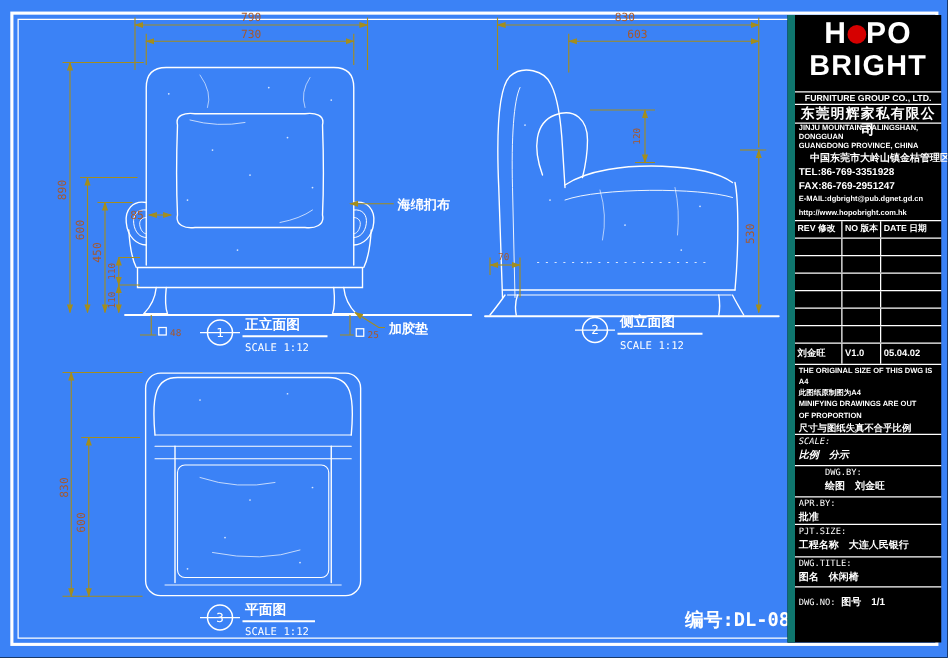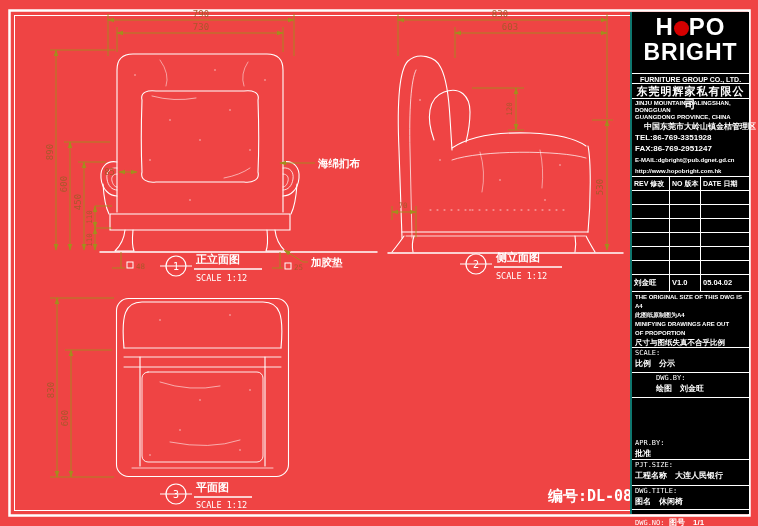--- a/index.html
+++ b/index.html
@@ -1,27 +1,27 @@
 <!DOCTYPE html>
 <html><head>
 <meta charset="utf-8">
 <style>
   html,body{margin:0;padding:0;background:#000;}
-  #sheet{position:relative;width:758px;height:526px;background:#ef4444;overflow:hidden;
+  #sheet{position:relative;width:758px;height:526px;background:#3b82f6;overflow:hidden;
          font-family:"Liberation Sans",sans-serif;color:#fff;}
   #cad{position:absolute;left:0;top:0;}
   .dimtxt{font-family:"DejaVu Sans Mono",monospace;font-size:9px;fill:#a8582a;}
   .dimtxt-s{font-family:"DejaVu Sans Mono",monospace;font-size:7.5px;fill:#a8582a;}
   .whitetxt{fill:#fff;font-family:"DejaVu Sans",sans-serif;}
   .vlabel{fill:#fff;font-family:"DejaVu Sans",sans-serif;font-size:11px;font-weight:bold;}
   .vscale{fill:#fff;font-family:"DejaVu Sans Mono",monospace;font-size:8.5px;}
   .vnum{fill:#fff;font-family:"DejaVu Sans Mono",monospace;font-size:10px;}
   
   #panel{position:absolute;left:630px;top:12px;width:117px;height:502px;
-         border-left:2px solid #0f766e;background:#000;display:flex;flex-direction:column;}
+         border-left:6px solid #0f766e;background:#000;display:flex;flex-direction:column;}
   .sec{border-bottom:1px solid #fff;box-sizing:border-box;padding:1px 3px;flex:none;}
   #logo{height:62px;text-align:center;padding-top:2px;}
   .logo-line1{font-size:24px;font-weight:bold;letter-spacing:1px;line-height:26px;}
   .logo-dot{display:inline-block;width:15px;height:15px;border-radius:50%;vertical-align:-1px;}
   .logo-line2{font-size:23px;font-weight:bold;letter-spacing:1px;line-height:24px;}
   .co-en{height:10px;font-size:7px;font-weight:bold;text-align:center;line-height:9px;white-space:nowrap;}
   .co-cn{height:15px;font-size:11px;font-weight:bold;text-align:center;line-height:13px;letter-spacing:1px;}
   .addr-en{height:22px;font-size:6px;line-height:7px;font-weight:bold;border-bottom:none;}
   .addr-cn{height:11px;font-size:8px;font-weight:bold;line-height:10px;border-bottom:none;white-space:nowrap;padding-left:12px;}
   .contact{height:11px;font-size:8px;font-weight:bold;line-height:10px;border-bottom:none;white-space:nowrap;}
@@ -32,21 +32,21 @@
   .revhead div:first-child,.revrow div:first-child{border-left:none;}
   .revhead{height:15px;border-top:1px solid #fff;line-height:12px;}
   .revrow{height:14px;}
   .revrow.filled{height:17px;}
   .revrow.filled div{font-size:7.5px;line-height:14px;}
   #notes{height:56px;font-size:6px;line-height:9px;font-weight:bold;}
   #notes .cn-note{font-size:7.5px;}
   .fld{display:block;}
   .fld .lab{font-family:"DejaVu Sans Mono",monospace;font-size:7px;line-height:9px;display:block;}
   .fld .val-line{display:flex;gap:8px;font-size:8px;font-weight:bold;line-height:11px;text-align:center;}
-  #f-scale{height:25px;} #f-dwg{height:25px;padding-left:24px;} #f-chk{height:22px;} #f-apr{height:22px;margin-top:40px;}
+  #f-scale{height:25px;font-style:italic;} #f-dwg{height:25px;padding-left:24px;} #f-chk{height:22px;} #f-apr{height:22px;}
   #f-pjt{height:26px;} #f-title{height:24px;} #f-no{height:15px;border-bottom:none;}
   #f-no .lab{display:inline;} #f-no .val-line{display:inline-flex;}
 </style>
 </head>
 <body>
 
 <div id="sheet">
 
 <svg id="cad" width="758" height="526" viewBox="0 0 758 526">
   <defs>

